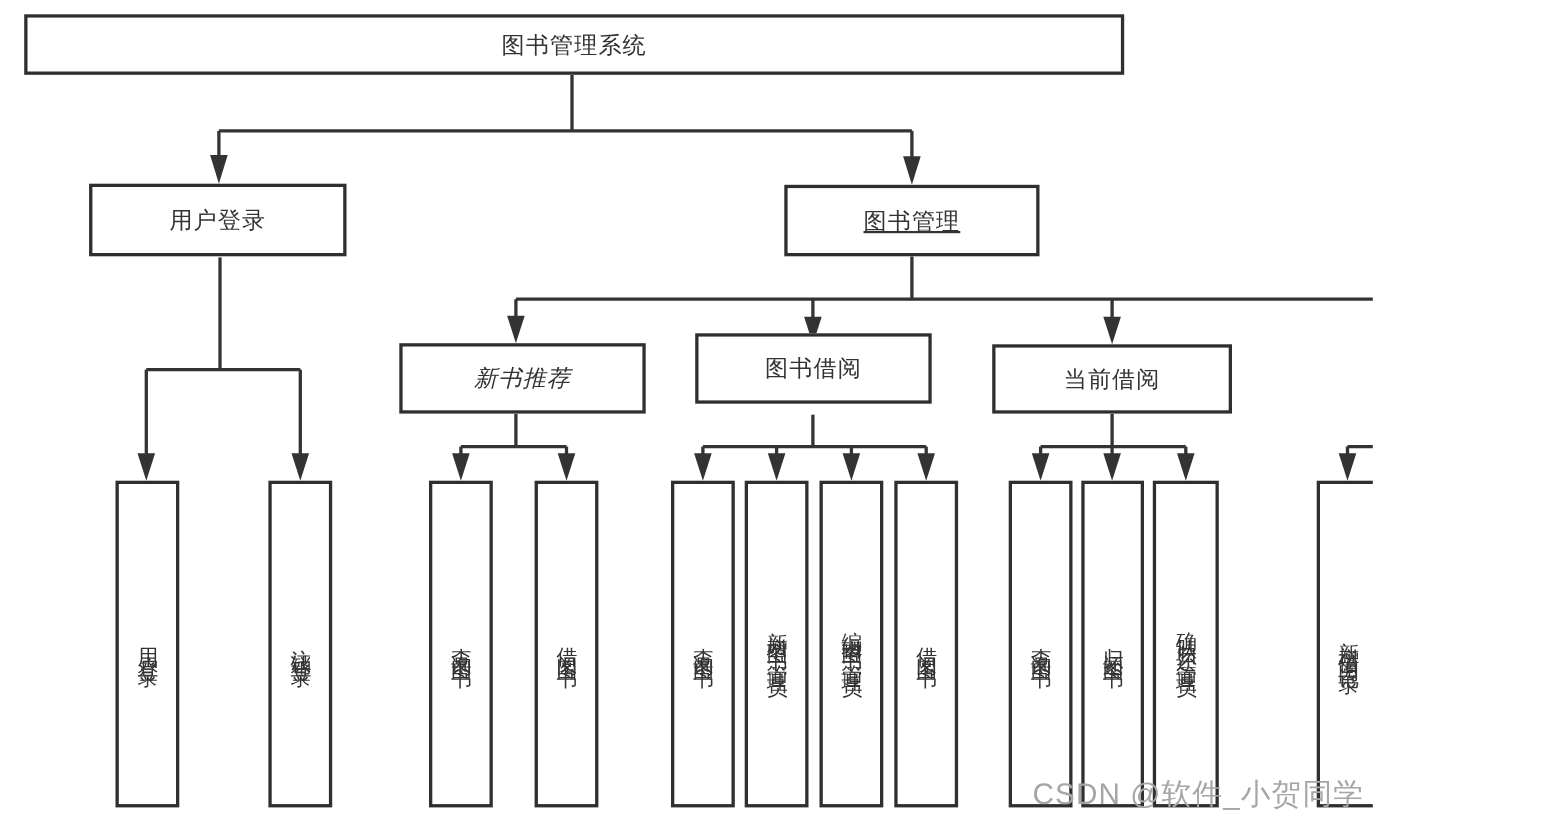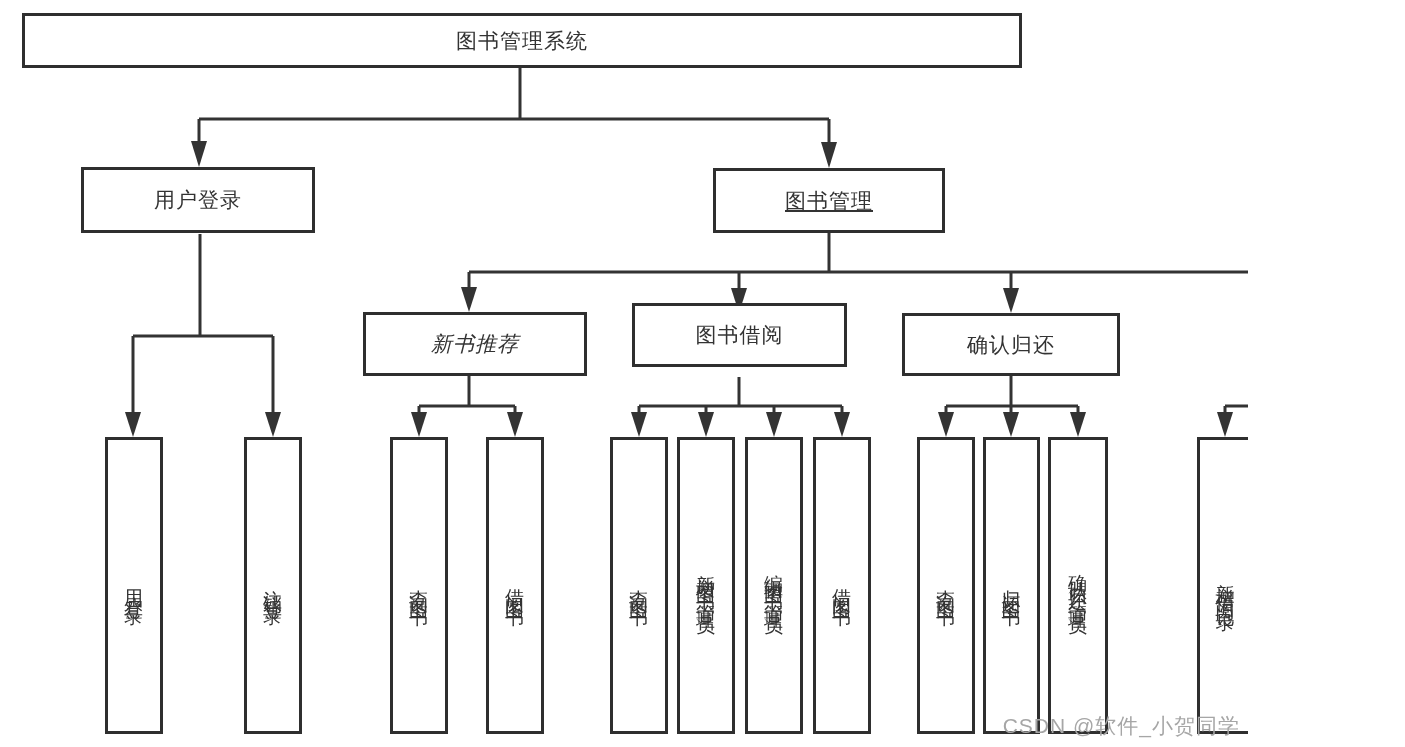--- a/index.html
+++ b/index.html
@@ -55,21 +55,21 @@
   #lf-cb-query{left:917px;}
   #lf-cb-return{left:983px;width:57px;}
   #lf-cb-confirm{left:1048px;width:60px;}
   #lf-br-add{left:1197px;width:57px;}
   #lf-br-query{left:1313px;}
   #watermark{
     position:absolute;
     right:8px;
     bottom:7px;
     z-index:3;
-    font-size:21px;
+    font-size:27px;
     color:#a6a6a6;
     letter-spacing:1px;
     white-space:nowrap;
   }
 </style>
 </head>
 <body>
 
 <div id="stage">
 
@@ -142,21 +142,21 @@
     </g>
   </svg>
 
   <div class="box" id="n-root">图书管理系统</div>
 
   <div class="box" id="n-user-login">用户登录</div>
   <div class="box" id="n-book-mgmt">图书管理</div>
 
   <div class="box" id="n-new-book">新书推荐</div>
   <div class="box" id="n-book-borrow">图书借阅</div>
-  <div class="box" id="n-current-borrow">确认归还</div>
+  <div class="box" id="n-current-borrow">当前借阅</div>
 
   <div class="box leaf" id="lf-login">
     <span class="vtext">用户登录</span>
   </div>
   <div class="box leaf" id="lf-logout">
     <span class="vtext">注销登录</span>
   </div>
 
   <div class="box leaf" id="lf-nb-query">
     <span class="vtext">查询图书</span>

